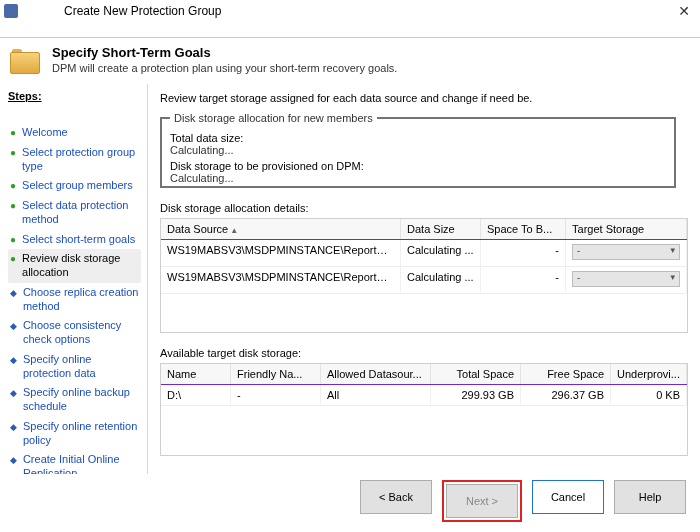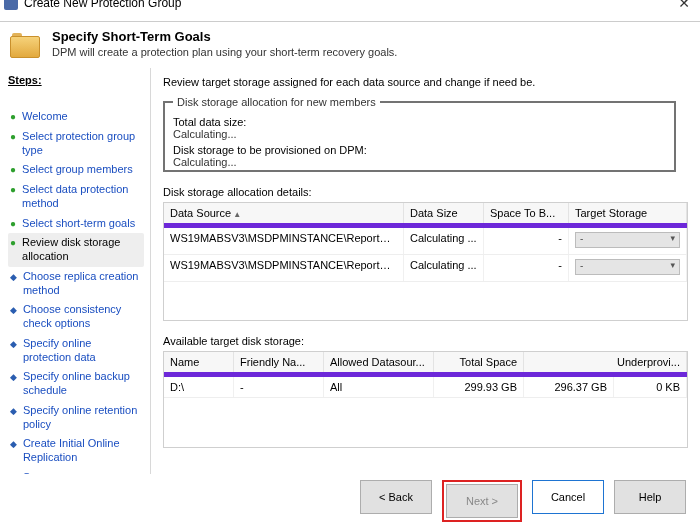--- a/index.html
+++ b/index.html
@@ -8,22 +8,22 @@
     font-family: "Segoe UI", Tahoma, sans-serif;
     font-size: 11px;
     color: #000;
     background: #fff;
     width: 700px;
     height: 532px;
     overflow: hidden;
     position: relative;
   }
   .titlebar {
-    display: flex; align-items: center; height: 22px;
-    padding: 0 6px 16px 4px; border-bottom: 1px solid #ccc;
+    display: flex; align-items: center; height: 38px;
+    padding: 0 6px 16px 4px; border-bottom: 1px solid #ccc; gap: 40px;
   }
   .titlebar .app-icon {
     width: 14px; height: 14px; background:#4a6aa8; border-radius:2px;
     margin-right:6px; display:inline-block;
   }
   .titlebar .title { flex:0 0 auto; font-size:12px; }
   .titlebar .spacer { flex:1 1 auto; }
   .titlebar .close-x { font-size:14px; color:#333; cursor:pointer; padding:0 4px;}
   .header {
     display:flex; align-items:flex-end; padding:6px 10px 10px 10px;
@@ -60,21 +60,21 @@
   fieldset.box {
     border:2px solid #737373; padding:6px 8px 0 8px; margin:0 12px 12px 0;
   }
   fieldset.box legend { padding:0 4px; font-size:11px; color:#333; }
   .kv { display:flex; justify-content:space-between; padding:2px 0;flex-direction:column;}
   .kv .v { color:#333; }
   .section-label { margin:2px 0 4px 0; }
   .grid {
     border:1px solid #cfcfcf; background:#fff; 
   }
-  .grid .ghead { display:flex; background:#fff; border-bottom:5px solid #6d28d9;}
+  .grid .ghead { display:flex; background:#fff; border-bottom:1px solid #6d28d9;}
   .grid .gcol {
     padding:4px 6px; font-size:11px; background:#f7f7f7;
     border-right:1px solid #e3e3e3; white-space:nowrap; overflow:hidden; text-overflow:ellipsis;
   }
   .grid .grow { display:flex; border-bottom:1px solid #eee;}
   .grid .gcell { padding:4px 6px; font-size:11px; border-right:1px solid #f0f0f0;
     white-space:nowrap; overflow:hidden; text-overflow:ellipsis;}
   .sort-ind { font-size:8px; color:#666; margin-left:2px;}
   .target-dd {
     display:inline-block; width:100%; height:16px; background:#e5e5e5;
@@ -226,20 +226,21 @@
         </div>
     </div>
 
     <div class="section-label" style="margin-top:14px;">Available target disk storage:</div>
     <div class="grid storage">
       <div class="ghead">
         <div class="gcol s1">Name</div>
         <div class="gcol s2">Friendly Na...</div>
         <div class="gcol s3">Allowed Datasour...</div>
         <div class="gcol s4">Total Space</div>
+        <div class="gcol s5">Free Space</div>
         <div class="gcol s6">Underprovi...</div>
       </div>
       <div class="storage-body" id="storage-rows">
           <div class="grow">
             <div class="gcell s1">D:\</div>
             <div class="gcell s2">-</div>
             <div class="gcell s3">All</div>
             <div class="gcell s4">299.93 GB</div>
             <div class="gcell s5">296.37 GB</div>
             <div class="gcell s6">0 KB</div>

